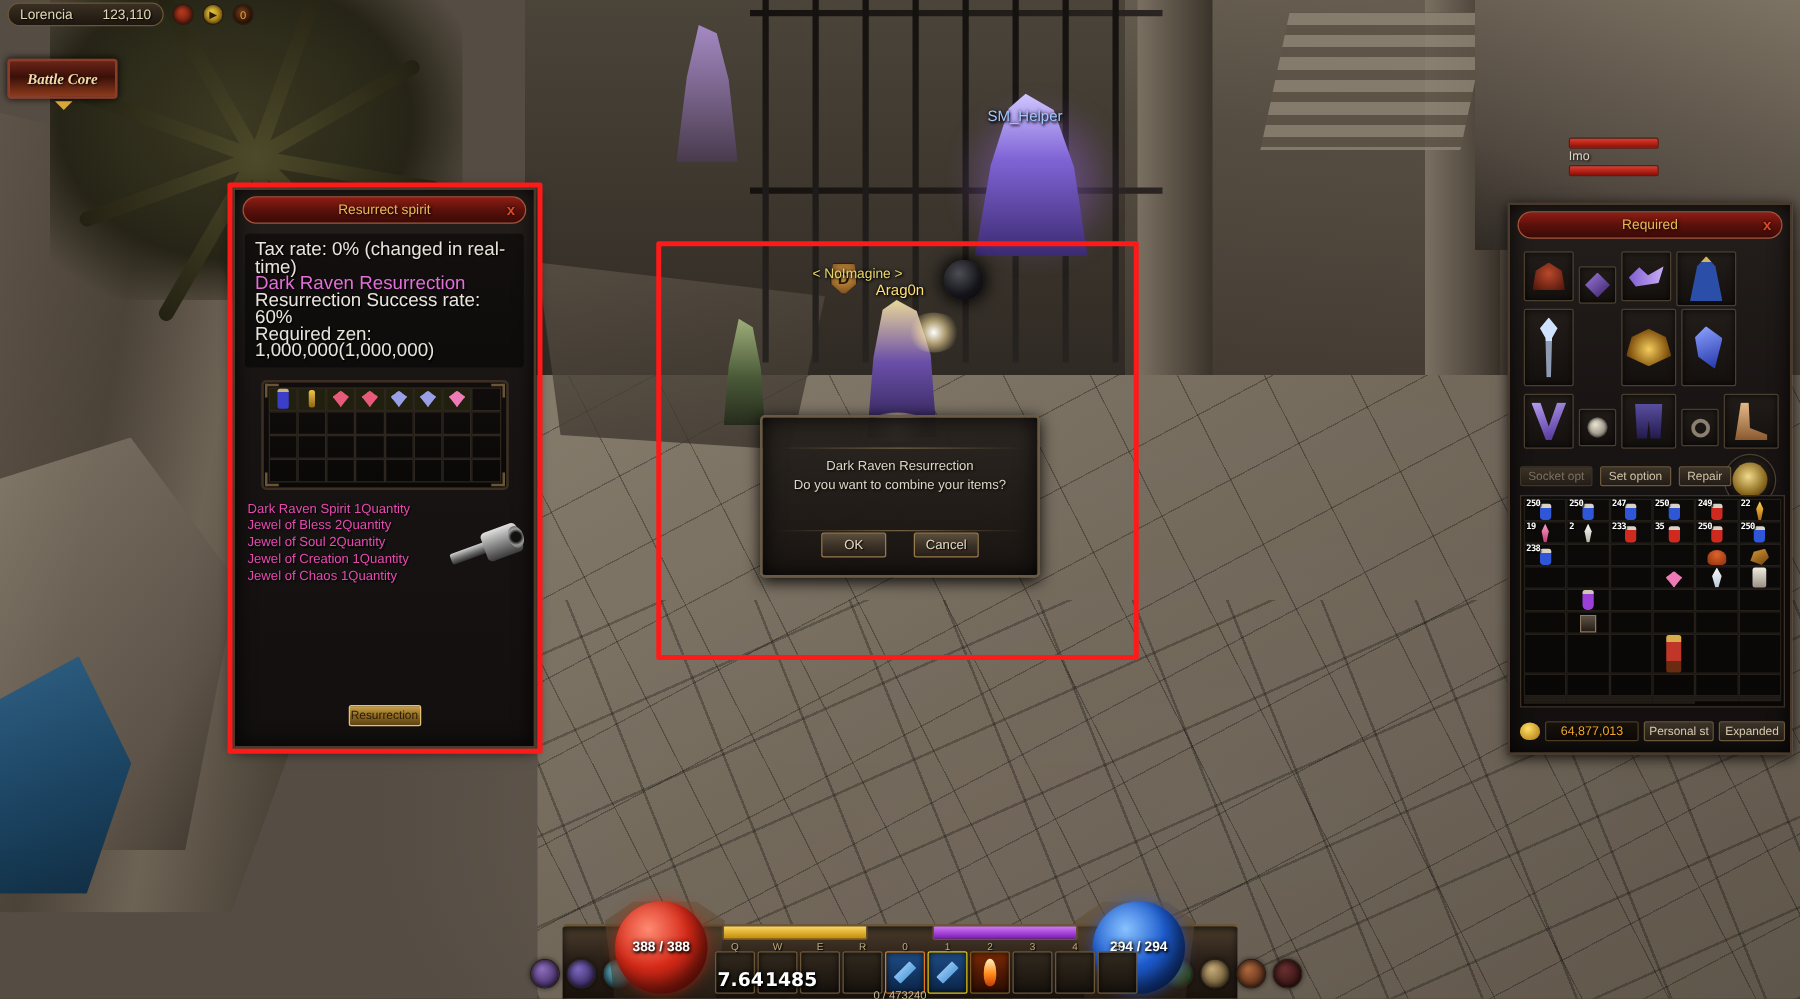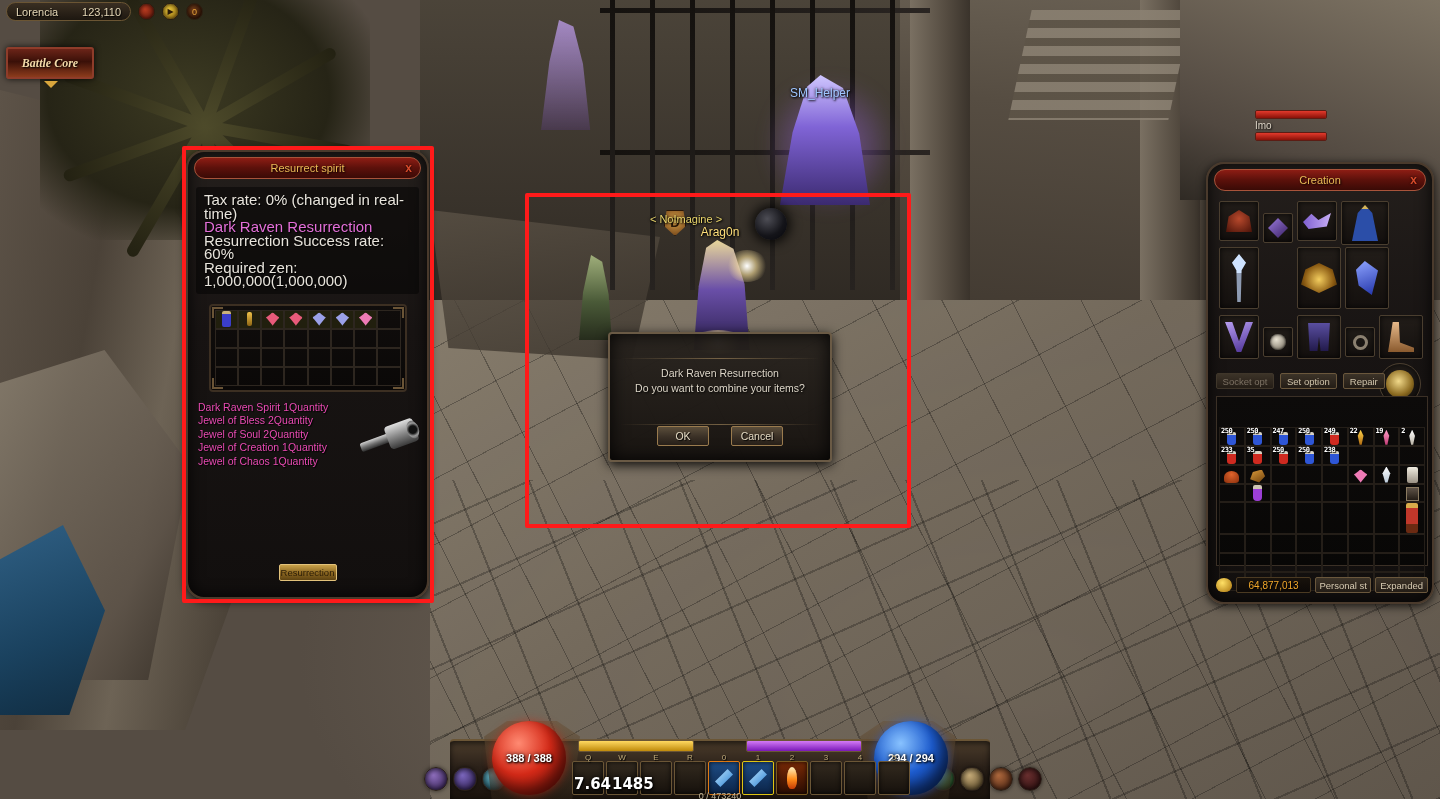--- a/index.html
+++ b/index.html
@@ -198,21 +198,21 @@
     position:absolute; left:44px; top:81px;
     width:0;height:0;border-left:7px solid transparent;border-right:7px solid transparent;
     border-top:7px solid #d9a63c;
   }
 
   
   .panel {
     position:absolute;
     background: linear-gradient(180deg,#241f1c 0%, #181413 40%, #120f0e 100%);
     border:2px solid #4a3a2c;
-    border-radius:18px;
+    border-radius:0;
     box-shadow: inset 0 0 16px rgba(0,0,0,.85), 0 2px 10px rgba(0,0,0,.8);
   }
   .panel-title {
     position:relative;
     height:22px; margin:5px 6px 0 6px;
     border-radius:11px;
     background: linear-gradient(180deg,#8d1d14 0%, #5d110b 48%, #3a0a06 100%);
     border:1px solid #a8533a;
     display:flex; align-items:center; justify-content:center;
     color:#e8b955; font-size:11px;
@@ -363,22 +363,22 @@
   }
   .eq-btn.dim { color:#7c7163; border-color:#3f362a; }
 
   .inv-grid-wrap {
     position:absolute; left:8px; top:232px; width:212px; height:170px;
     border:1px solid #3b3026;
     background: linear-gradient(180deg,#0d0b0a,#080706);
     padding:2px;
   }
   .inv-grid {
-    display:grid; grid-template-columns: repeat(8, 1fr); grid-template-rows: repeat(8, 1fr);
-    width:100%; height:100%;margin-top:28px;
+    display:grid; grid-template-columns: repeat(6, 1fr); grid-template-rows: repeat(8, 1fr);
+    width:100%; height:100%;
   }
   .inv-cell {
     border:1px solid #241e18;
     position:relative;
     display:flex; align-items:flex-end; justify-content:center;
   }
   .inv-cell .qty {
     position:absolute; top:-1px; left:1px;
     color:#fff; font-size:7px; font-weight:bold;
     text-shadow:1px 1px 1px #000;
@@ -714,21 +714,21 @@
     <div class="sep" style="top:90px;"></div>
     <div class="dlg-buttons">
       <div class="dlg-btn">OK</div>
       <div class="dlg-btn">Cancel</div>
     </div>
   </div>
   <div class="red-highlight" style="left:525px; top:193px; width:386px; height:335px;"></div>
 
   <div class="panel" id="inventory-window">
     <div class="panel-title">
-      <span>Creation</span>
+      <span>Required</span>
       <span class="panel-close">x</span>
     </div>
 
     <div class="eq-area">
 
       <div class="eq-slot" style="left:4px; top:4px; width:40px; height:40px;">
         <div style="width:26px;height:22px;background:radial-gradient(circle at 50% 40%,#b8492c,#4a1208);clip-path:polygon(10% 30%,50% 0,90% 30%,100% 100%,0 100%);"></div>
       </div>
       <div class="eq-slot" style="left:48px; top:16px; width:30px; height:30px;">
         <div style="width:20px;height:20px;background:linear-gradient(140deg,#9b7bdd,#3a2064);clip-path:polygon(50% 0,100% 50%,50% 100%,0 50%);"></div>

